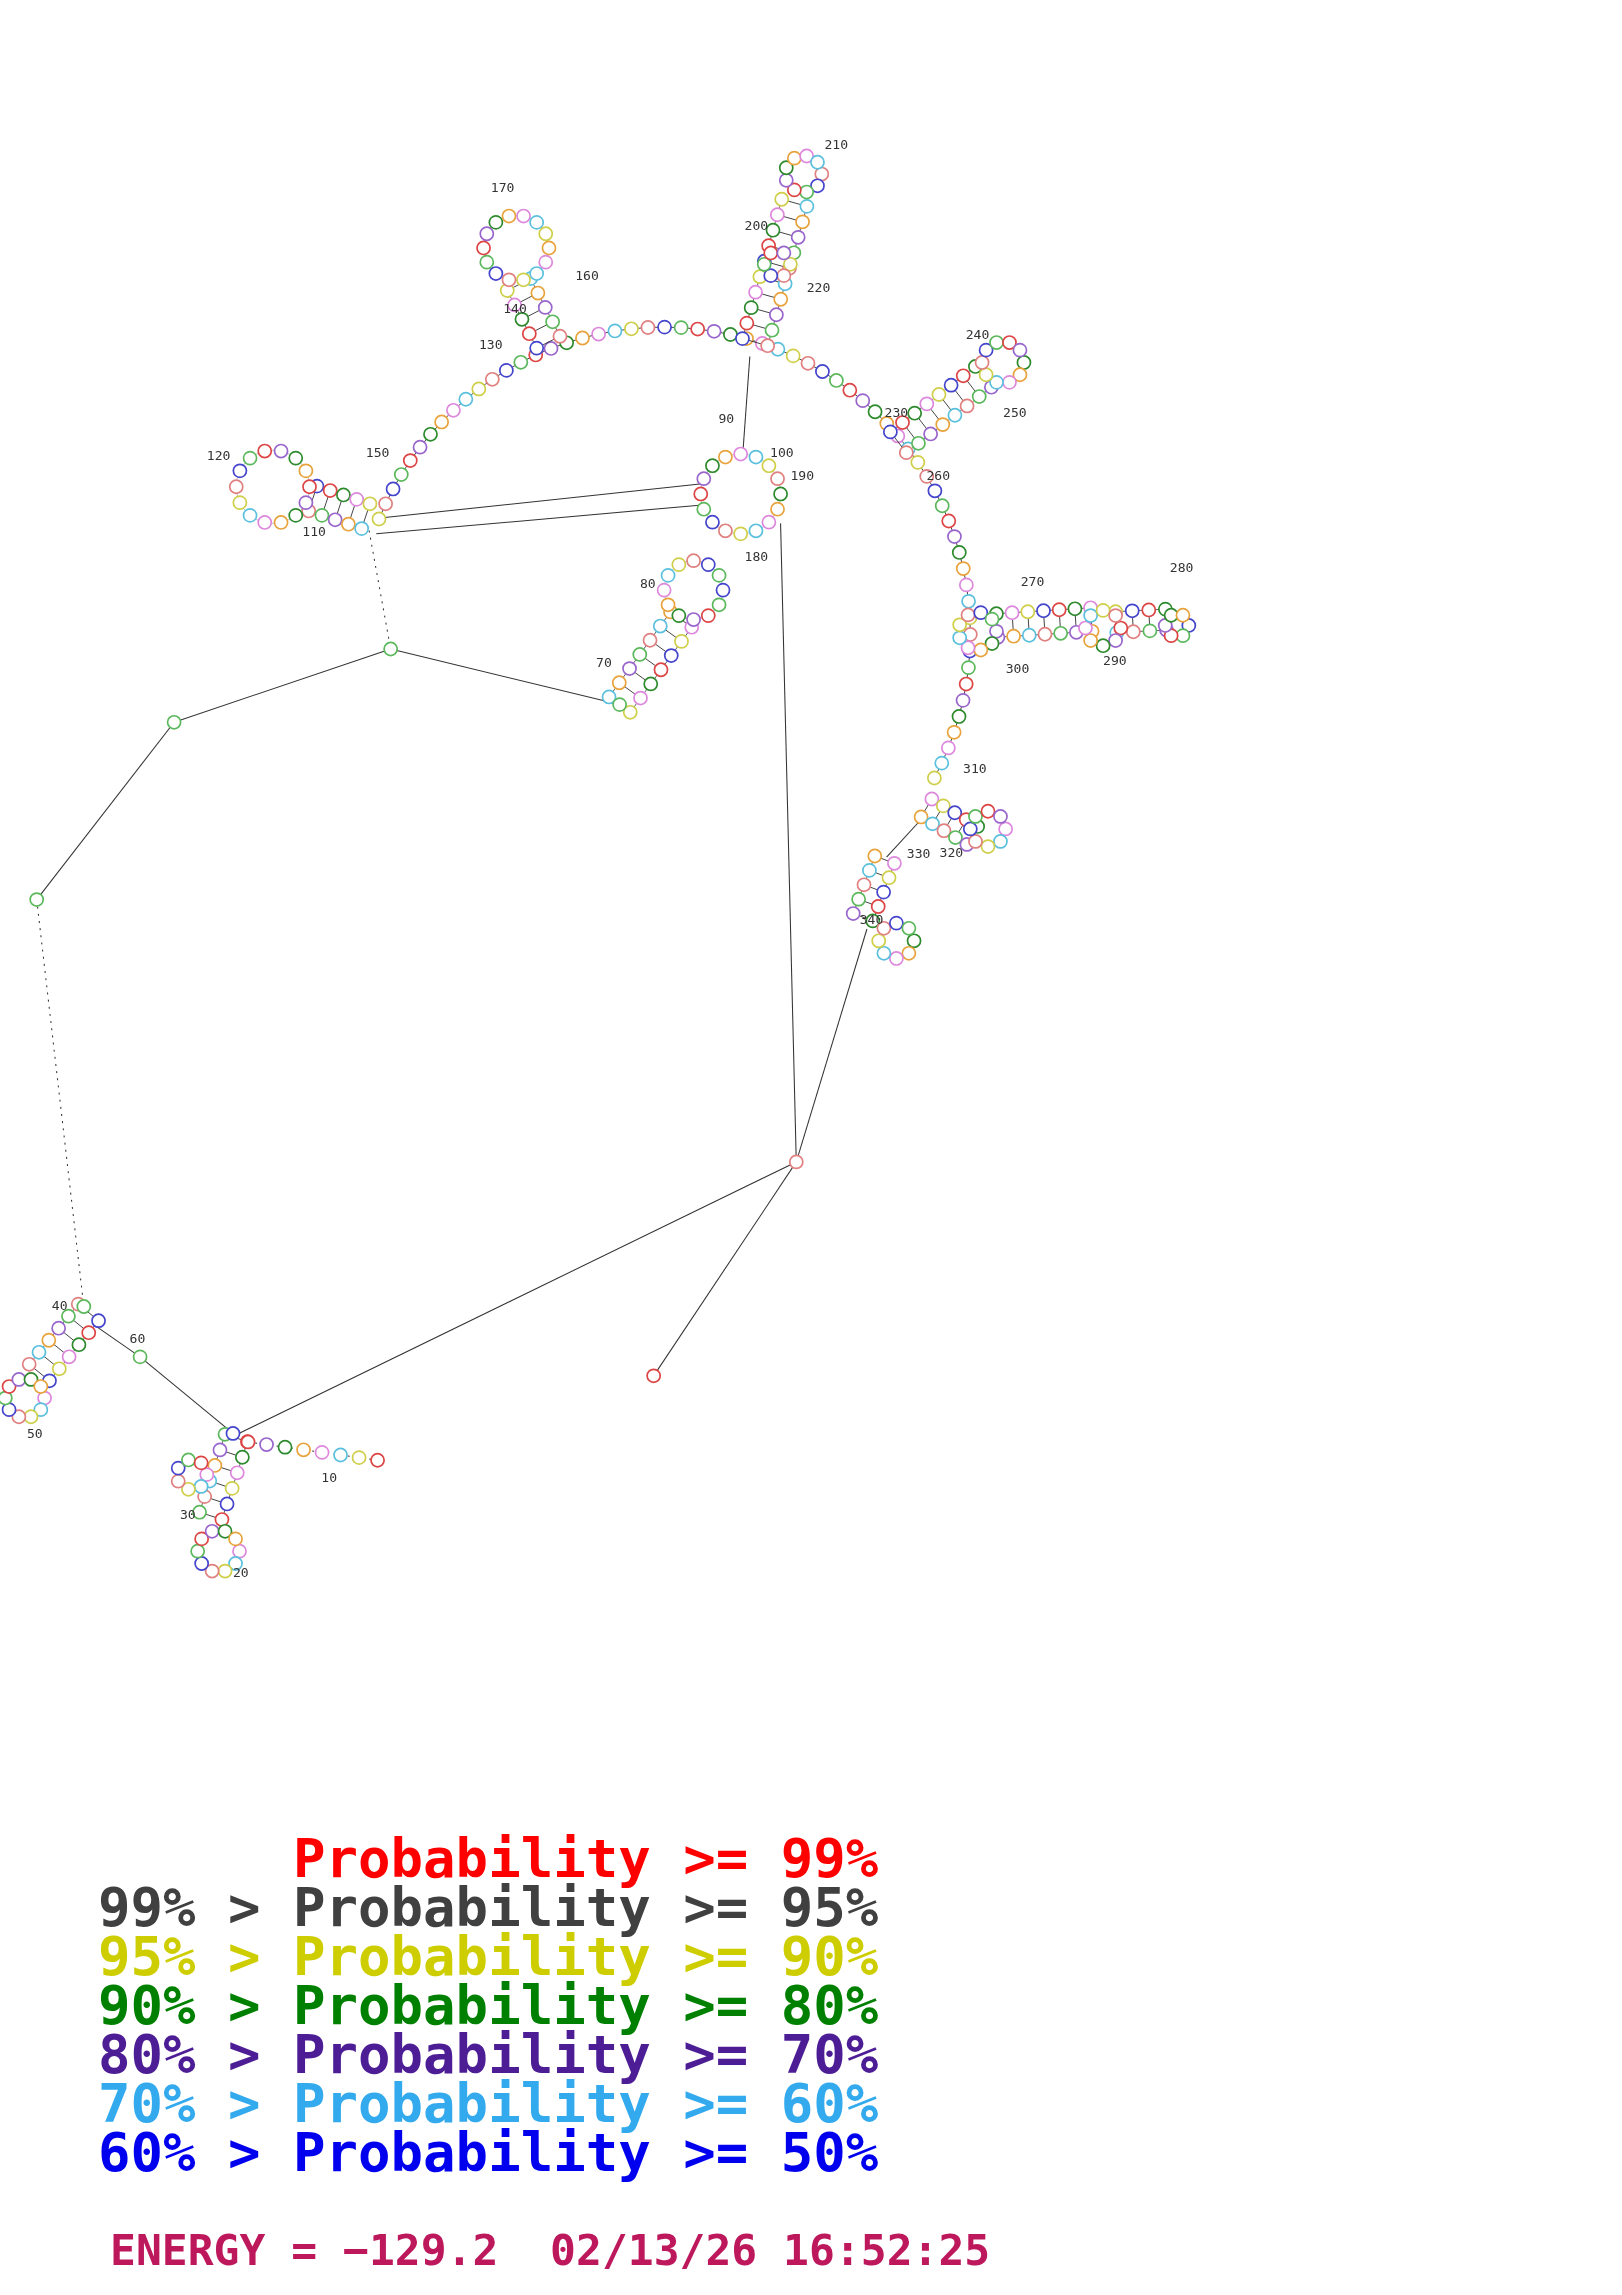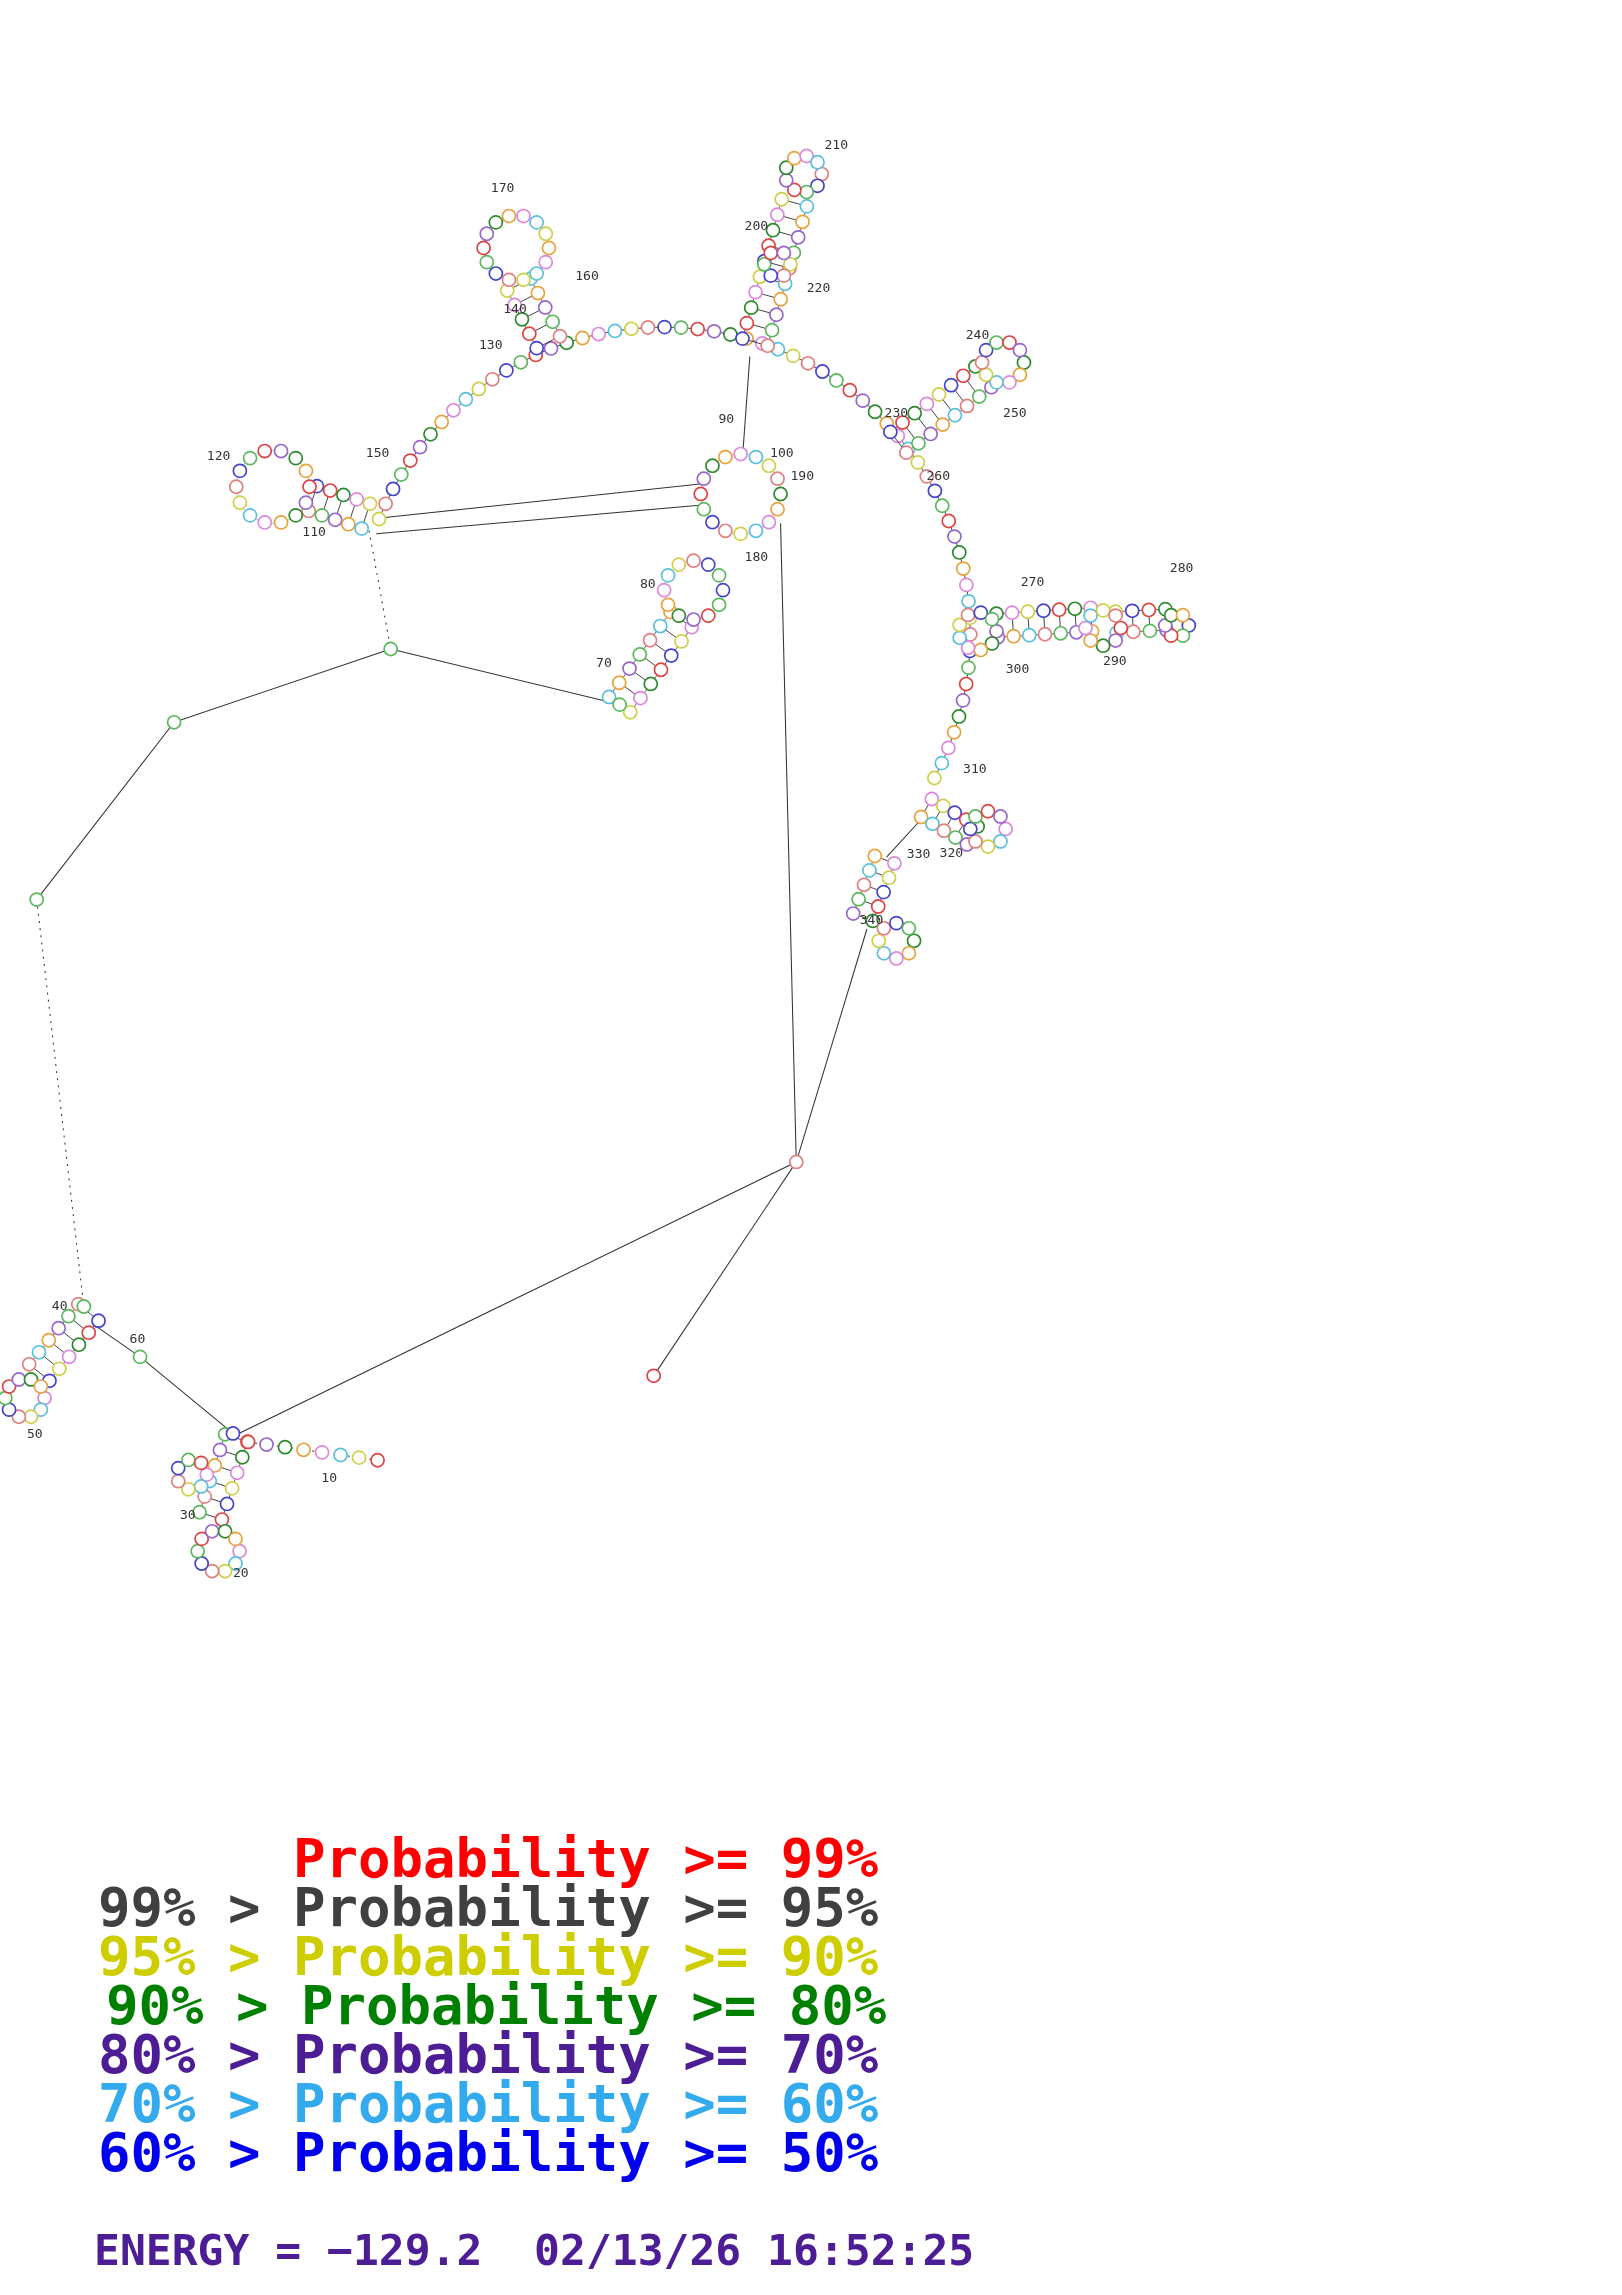--- a/index.html
+++ b/index.html
@@ -2,22 +2,22 @@
 <html style="font-size:10.5px"><head>
 <meta charset="utf-8">
 <style>
   html,body{margin:0;padding:0;background:#ffffff;}
   .page{position:relative;width:1622px;height:2295px;background:#ffffff;overflow:hidden;
         font-family:"DejaVu Sans Mono",monospace;}
   .diagram{position:absolute;left:0;top:0;}
   .legend{position:absolute;left:98px;top:1834px;}
   .legend-line{font-family:"DejaVu Sans Mono",monospace;font-weight:bold;font-size:54px;
                line-height:49px;white-space:pre;letter-spacing:0;}
-  .energy-line{position:absolute;left:94px;top:2225px;font-family:"DejaVu Sans Mono",monospace;
-               font-weight:bold;font-size:43px;color:#4c1d95;white-space:pre;}
+  .energy-line{position:absolute;left:110px;top:2225px;font-family:"DejaVu Sans Mono",monospace;
+               font-weight:bold;font-size:43px;color:#be185d;white-space:pre;}
 </style>
 </head>
 <body>
 
 <div class="page">
 
   <svg class="diagram" width="1622" height="1701" viewBox="0 0 2479 2600">
       <line x1="1077" y1="739" x2="570" y2="793" stroke="#333333" stroke-width="1.6"></line>
       <line x1="1082" y1="771" x2="575" y2="816" stroke="#333333" stroke-width="1.6"></line>
       <line x1="564" y1="811" x2="597" y2="992" stroke="#333333" stroke-width="1.6" stroke-dasharray="3 8"></line>
@@ -534,21 +534,21 @@
       <text x="41" y="2198" fill="#333333" font-size="20" font-family="DejaVu Sans Mono, monospace">50</text>
       <text x="275" y="2322" fill="#333333" font-size="20" font-family="DejaVu Sans Mono, monospace">30</text>
       <text x="356" y="2410" fill="#333333" font-size="20" font-family="DejaVu Sans Mono, monospace">20</text>
       <text x="491" y="2265" fill="#333333" font-size="20" font-family="DejaVu Sans Mono, monospace">10</text>
     </svg>
 
   <div class="legend">
       <div class="legend-line" style="color: rgb(255, 0, 0);">      Probability &gt;= 99%</div>
       <div class="legend-line" style="color: #404040;">99% &gt; Probability &gt;= 95%</div>
       <div class="legend-line" style="color: rgb(205, 205, 0);">95% &gt; Probability &gt;= 90%</div>
-      <div class="legend-line" style="color: rgb(0, 128, 0); margin-left: 8px;">90% &gt; Probability &gt;= 80%</div>
+      <div class="legend-line" style="color: rgb(0, 128, 0);">90% &gt; Probability &gt;= 80%</div>
       <div class="legend-line" style="color: #4c1d95;">80% &gt; Probability &gt;= 70%</div>
       <div class="legend-line" style="color: rgb(51, 170, 238);">70% &gt; Probability &gt;= 60%</div>
       <div class="legend-line" style="color: rgb(0, 0, 238);">60% &gt; Probability &gt;= 50%</div>
     </div>
 
   <div class="energy-line">ENERGY = −129.2  02/13/26 16:52:25</div>
 
 </div>
 
 

